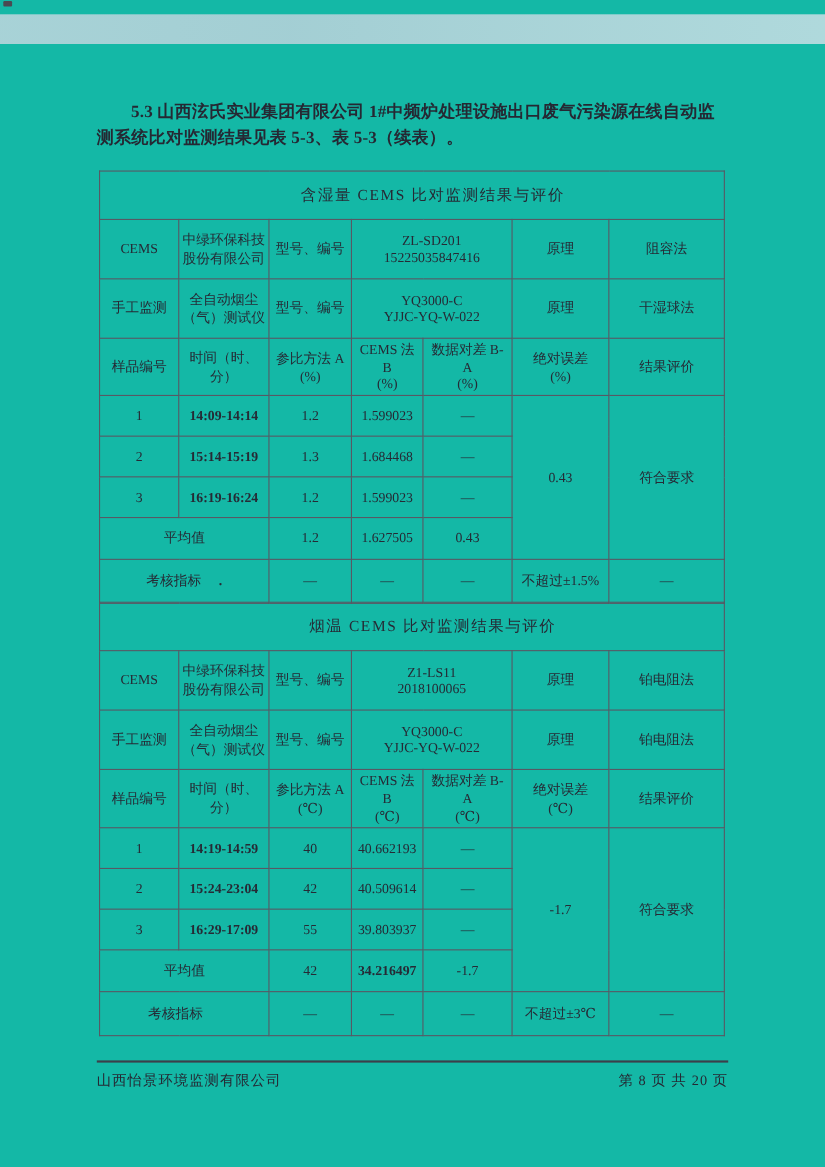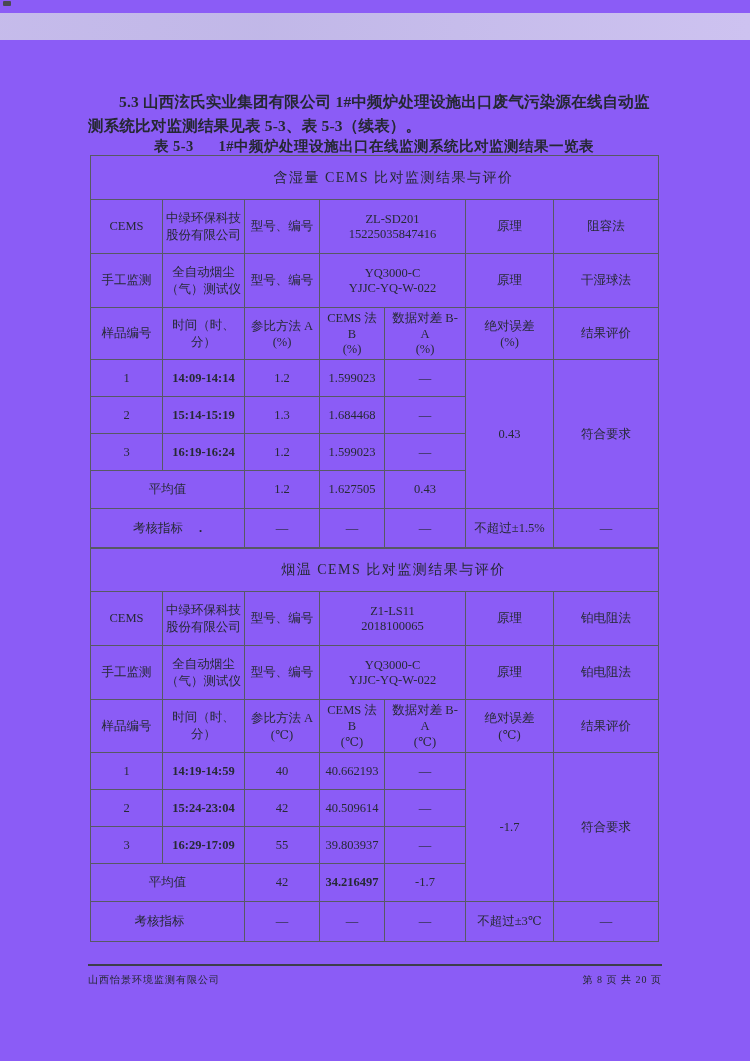--- a/index.html
+++ b/index.html
@@ -1,17 +1,17 @@
 <!DOCTYPE html>
 <html><head>
 <meta charset="utf-8">
 <style>
   html,body{margin:0;padding:0;}
   body{width:750px;height:1061px;background:#e9e9e7;font-family:"Liberation Serif","DejaVu Serif",serif;}
-  .page{position:relative;width:750px;height:1061px;background:#8b5cf6;overflow:hidden;color:#252833;}
+  .page{position:relative;width:750px;height:1061px;background:#14b8a6;overflow:hidden;color:#252833;}
   .scan-band{position:absolute;top:13px;left:0;width:750px;height:27px;
     background:linear-gradient(90deg,#d9dbe7 0%,#d3d6e3 35%,#dcdee9 70%,#e3e4ee 100%);opacity:.75;}
   .scan-speck{position:absolute;top:1px;left:3px;width:8px;height:5px;background:#4a4a52;border-radius:1px;}
   .para{position:absolute;top:90px;left:88px;width:578px;margin:0;font-size:15.5px;line-height:23.5px;
     font-weight:600;letter-spacing:.2px;}
   .para .l1{text-indent:2em;}
   .caption{position:absolute;top:137px;left:88px;width:572px;text-align:center;font-weight:bold;
     font-size:14.5px;white-space:pre;letter-spacing:.5px;}
   table.t{position:absolute;left:90px;width:568px;border-collapse:collapse;table-layout:fixed;
     font-size:12.5px;text-align:center;color:#262a35;}
@@ -21,35 +21,34 @@
   .t .title-cell{font-size:14px;letter-spacing:1.5px;padding-left:41px;}
   .r-title{height:44px;}
   .r-vendor{height:54px;}
   .r-head{height:52px;}
   .r-data{height:37px;}
   .r-avg{height:38px;}
   .r-assess{height:40px;}
   .bold{font-weight:bold;}
   .dot{display:inline-block;margin-left:16px;font-weight:bold;}
   .footer{position:absolute;top:964px;left:88px;width:574px;border-top:2px solid #3c3f4a;
-    padding-top:7px;display:flex;justify-content:space-between;font-size:10px;letter-spacing:1px;}
+    padding-top:7px;display:flex;justify-content:space-between;font-size:13px;letter-spacing:1px;}
 </style>
 </head>
 <body>
 
 <div class="page">
   <div class="scan-band"></div>
   <div class="scan-speck"></div>
 
   <p class="para">
     <span class="l1" style="display:block">5.3 山西泫氏实业集团有限公司 1#中频炉处理设施出口废气污染源在线自动监</span>
     <span class="l2" style="display:block">测系统比对监测结果见表 5-3、表 5-3（续表）。</span>
   </p>
 
-  <div class="caption">表 5-3      1#中频炉处理设施出口在线监测系统比对监测结果一览表</div>
 
   <table class="t" id="table-1">
     <colgroup>
       <col style="width:72px">
         <col style="width:82px">
         <col style="width:75px">
         <col style="width:65px">
       <col style="width:81px">
         <col style="width:88px">
         <col style="width:105px">

